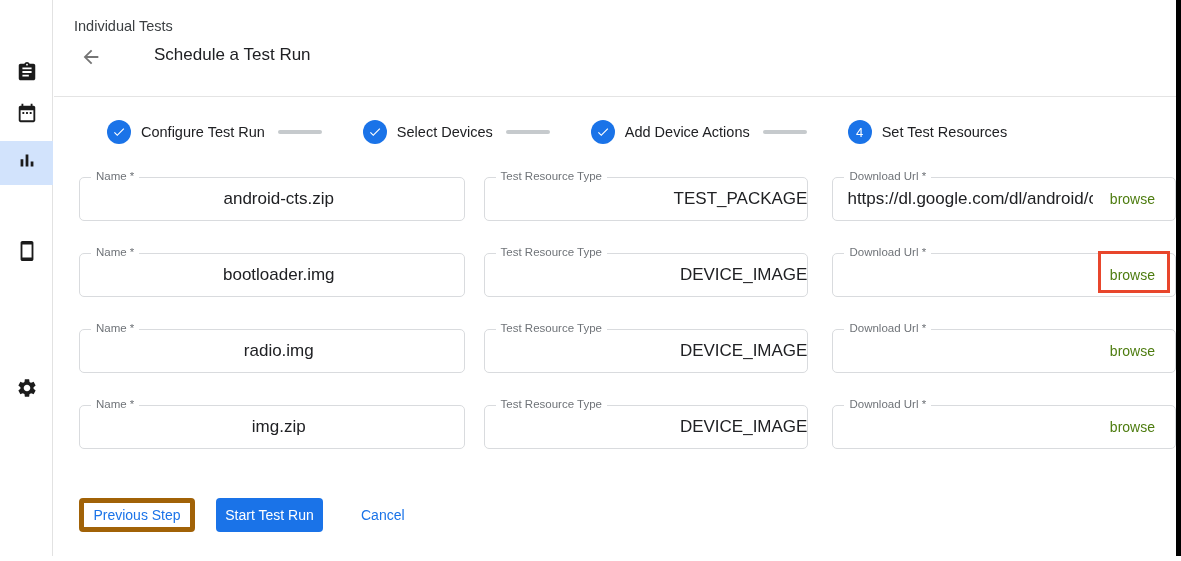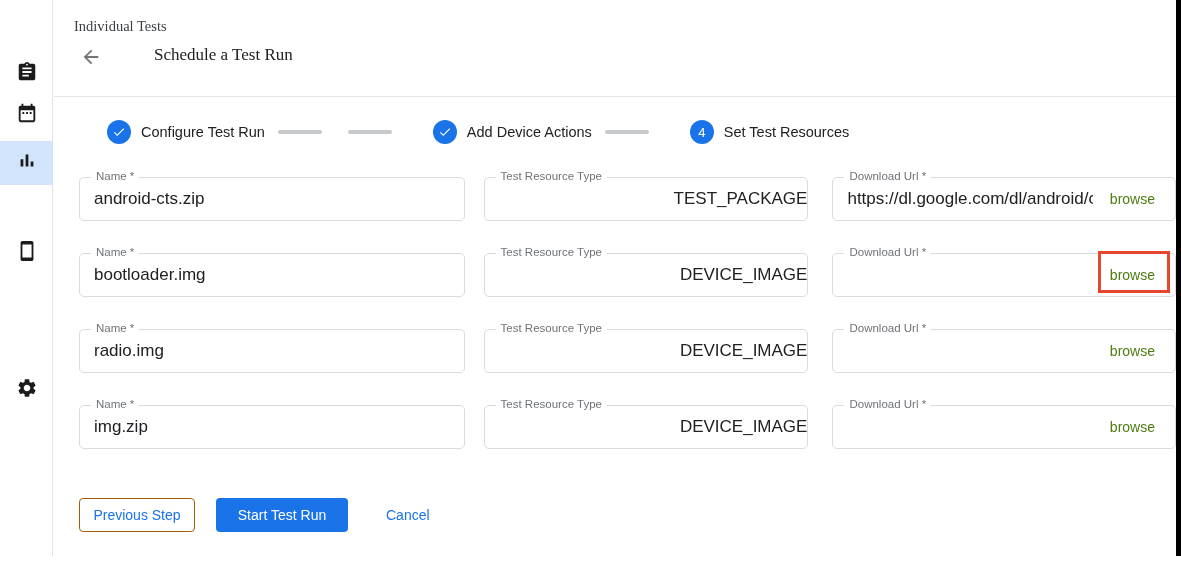--- a/index.html
+++ b/index.html
@@ -16,60 +16,60 @@
   .nav-item { position:absolute; left:0; width:53px; height:44px;
     display:flex; align-items:center; justify-content:center; cursor:pointer; }
   .nav-item svg { width:22px; height:22px; fill:#1b1b1b; }
   .nav-item.active { background:#d2e3fc; }
   .ni-1 { top:52px; } .ni-2 { top:93px; } .ni-3 { top:141px; }
   .ni-4 { top:231px; } .ni-5 { top:368px; }
 
   
   .main { position:absolute; left:54px; top:0; right:5px; bottom:0; }
 
-  .header { position:relative; height:97px; border-bottom:1px solid #e4e4e4;font-family:Liberation Serif, serif; }
+  .header { position:relative; height:97px; border-bottom:1px solid #e4e4e4; }
   .breadcrumb { position:absolute; left:20px; top:18px; font-size:14.5px; color:#3c4043; }
   .back-btn { position:absolute; left:26px; top:46px; width:22px; height:22px; cursor:pointer; }
   .back-btn svg { width:22px; height:22px; fill:#757575; }
   .page-title { position:absolute; left:100px; top:45px; font-size:17px; color:#202124; }
 
   
   .stepper { display:flex; align-items:center; margin:23px 0 0 25px; height:24px; }
   .step { display:flex; align-items:center; cursor:pointer;padding-left:28px; }
   .step-circle { width:24px; height:24px; border-radius:50%; background:#1a73e8;
     display:flex; align-items:center; justify-content:center; flex:none; }
   .step-circle svg { width:14px; height:14px; fill:#fff; }
   .step-circle .num { color:#fff; font-size:13px; font-weight:500; }
   .step-label { margin-left:10px; font-size:14.5px; font-weight:500; color:#202124; white-space:nowrap; }
   .connector { width:44px; height:4px; background:#c6cacd; border-radius:2px; margin:0 13px; }
 
   
   .form { margin:33px 0 0 25px; }
   .frow { display:flex; height:44px; margin-bottom:32px; }
   .field { position:relative; height:44px; border:1px solid #d9dbde; border-radius:5px; background:#fff; }
-  .f-name { width:413px; margin-right:19px; }
+  .f-name { width:413px; margin-right:19px;text-align:center; }
   .f-type { width:348px; margin-right:24px;text-align:right; }
   .f-url  { width:368px; }
   .flabel { position:absolute; top:-8px; left:11px; background:#fff; padding:0 5px;
     font-size:11.5px; color:#6f7378; white-space:nowrap; }
   .fvalue { display:block; line-height:42px; padding-left:14px; font-size:17px;
     color:#202124; white-space:nowrap; overflow:hidden; }
   .f-url .fvalue { width:260px; }
   .browse { position:absolute; right:20px; top:0; line-height:42px; font-size:14px;
     color:#4d7c0f; cursor:pointer; }
   .hl-box { position:absolute; top:-3px; right:5px; width:72px; height:42px;
     border:3px solid #e8462c; pointer-events:none; }
 
   
   .actions { display:flex; align-items:center; margin:49px 0 0 25px; }
   .btn { height:34px; border-radius:4px; font-size:14px; font-weight:500;
     font-family:"Liberation Sans", sans-serif; display:flex; align-items:center;
     justify-content:center; cursor:pointer; }
-  .btn-outline { width:116px; border:1px solid #a16207; color:#1a73e8; background:#fff; }
-  .btn-filled { width:132px; margin-left:21px; background:#1a73e8; color:#fff; border:none; }
+  .btn-outline { width:116px; border:5px solid #a16207; color:#1a73e8; background:#fff; }
+  .btn-filled { width:107px; margin-left:21px; background:#1a73e8; color:#fff; border:none; }
   .btn-text { margin-left:38px; color:#1a73e8; background:transparent; border:none;text-align:right; }
 </style>
 </head>
 <body>
 
 <div class="screen">
 
   <div class="sidebar">
     <div class="nav-item ni-1">
       <span><svg viewBox="0 0 24 24">
@@ -113,20 +113,28 @@
     <div class="stepper">
       <div class="step">
         <div class="step-circle">
             <svg viewBox="0 0 24 24">
               <path d="M9 16.17 4.83 12l-1.42 1.41L9 19 21 7l-1.41-1.41z"></path>
             </svg>
           </div>
         <div class="step-label">Configure Test Run</div>
       </div>
       <div class="connector"></div>
+      <div class="step">
+        <div class="step-circle">
+            <svg viewBox="0 0 24 24">
+              <path d="M9 16.17 4.83 12l-1.42 1.41L9 19 21 7l-1.41-1.41z"></path>
+            </svg>
+          </div>
+        <div class="step-label">Select Devices</div>
+      </div>
       <div class="connector"></div>
       <div class="step">
         <div class="step-circle">
             <svg viewBox="0 0 24 24">
               <path d="M9 16.17 4.83 12l-1.42 1.41L9 19 21 7l-1.41-1.41z"></path>
             </svg>
           </div>
         <div class="step-label">Add Device Actions</div>
       </div>
       <div class="connector"></div>

